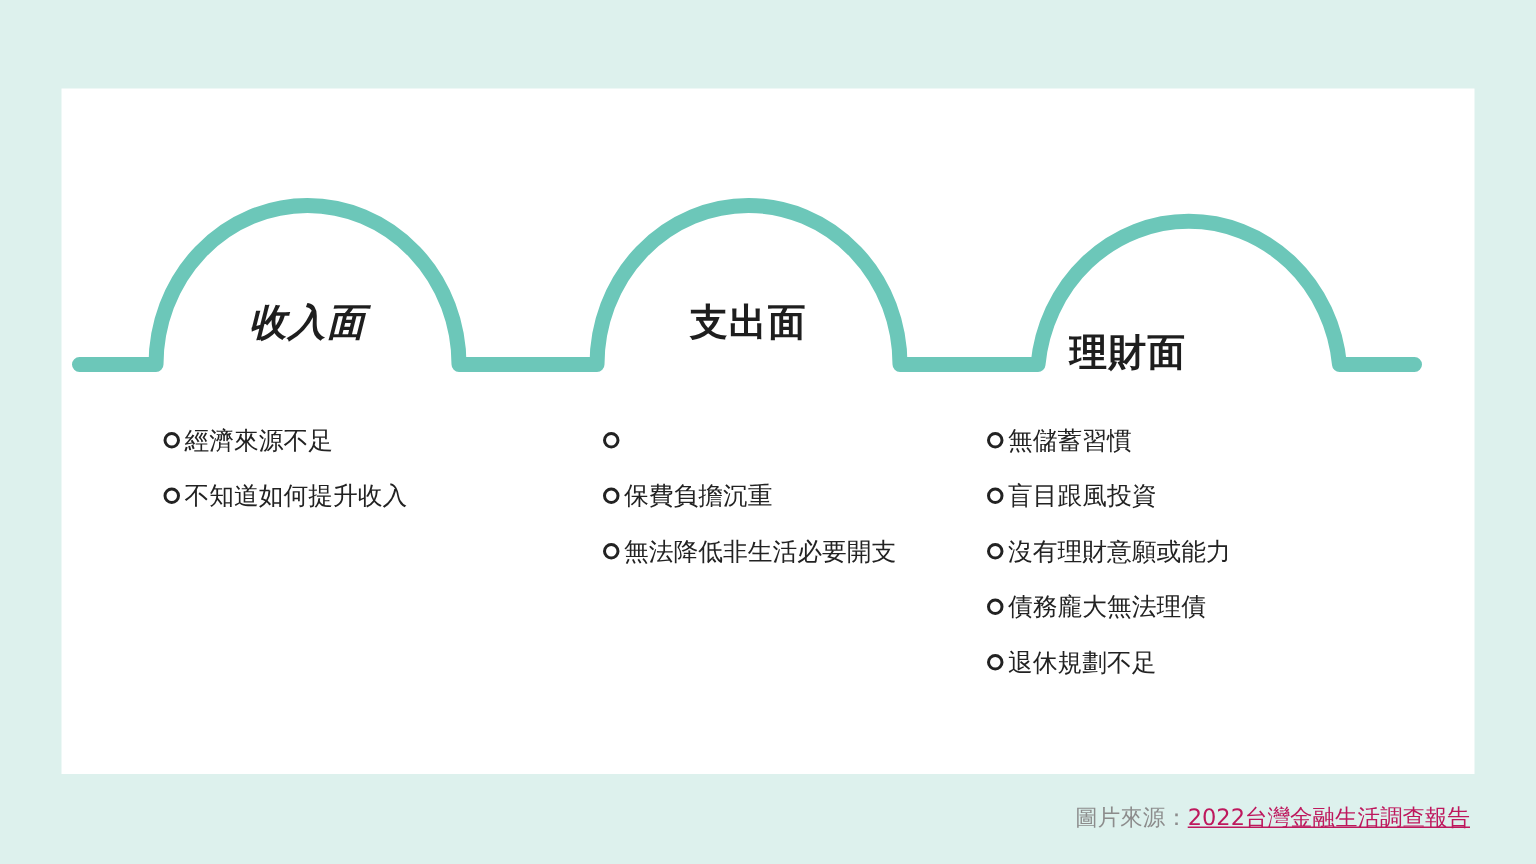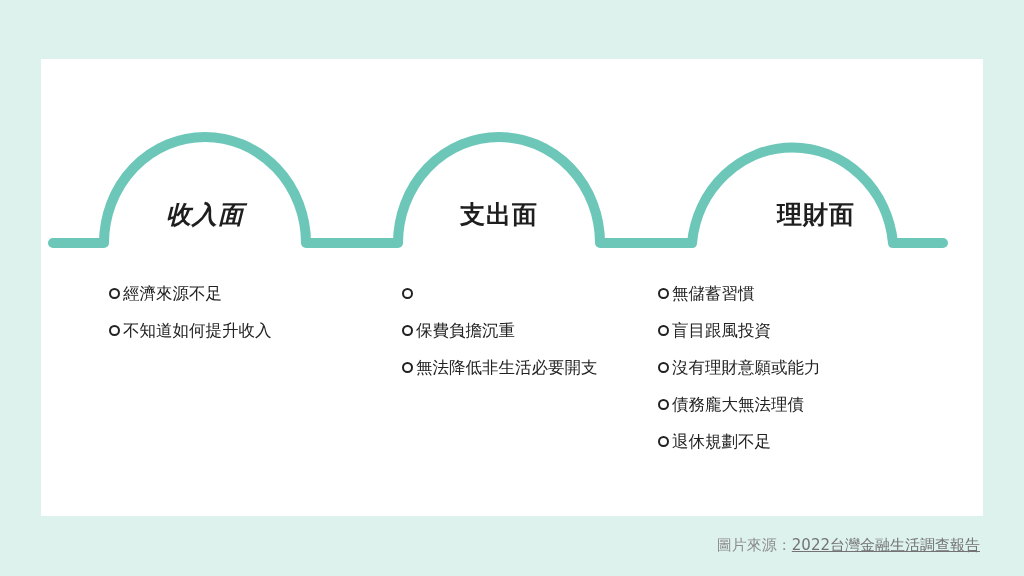--- a/index.html
+++ b/index.html
@@ -70,21 +70,21 @@
     }
     .source {
       position: absolute;
       right: 44px;
       top: 536px;
       font-size: 15px;
       color: #8c8c8c;
       white-space: nowrap;
     }
     .source a {
-      color: #737373;
+      color: #be185d;
       text-decoration: underline;
       cursor: pointer;
     }
   </style>
 </head>
 <body>
 
 <div class="stage">
   <div class="panel"></div>
 
@@ -112,21 +112,21 @@
     <li class="item">
       <span class="bullet"></span>
       <span>保費負擔沉重</span>
     </li>
     <li class="item">
       <span class="bullet"></span>
       <span>無法降低非生活必要開支</span>
     </li>
   </ul>
 
-  <div class="section-title" style="left:716px;">理財面</div>
+  <div class="section-title" style="left:652px;margin-top:20px;">理財面</div>
   <ul class="item-list" style="left:658px;">
     <li class="item">
       <span class="bullet"></span>
       <span>無儲蓄習慣</span>
     </li>
     <li class="item">
       <span class="bullet"></span>
       <span>盲目跟風投資</span>
     </li>
     <li class="item">

